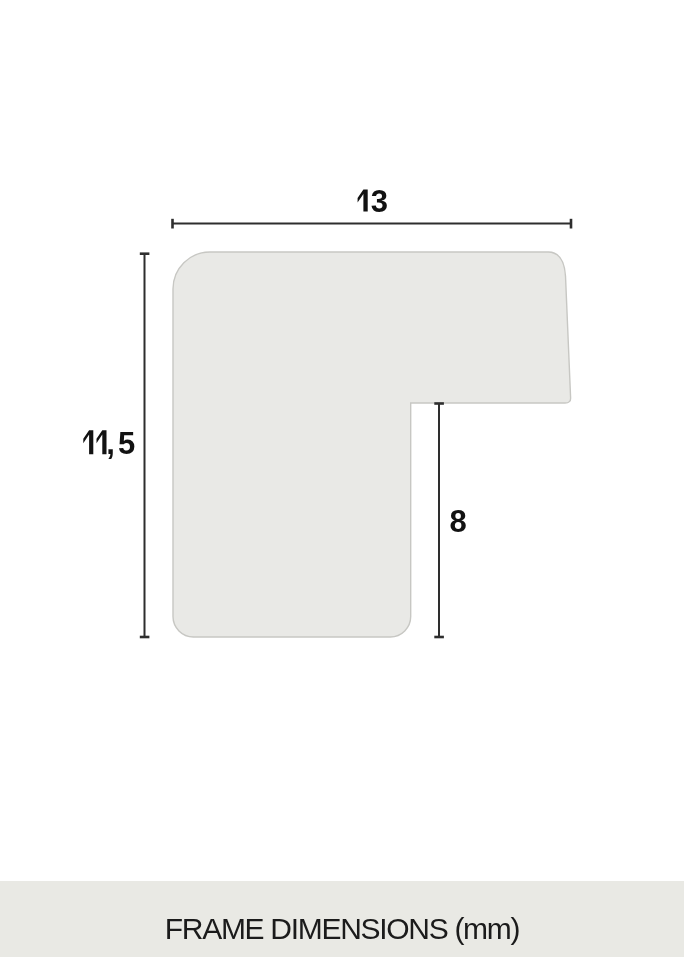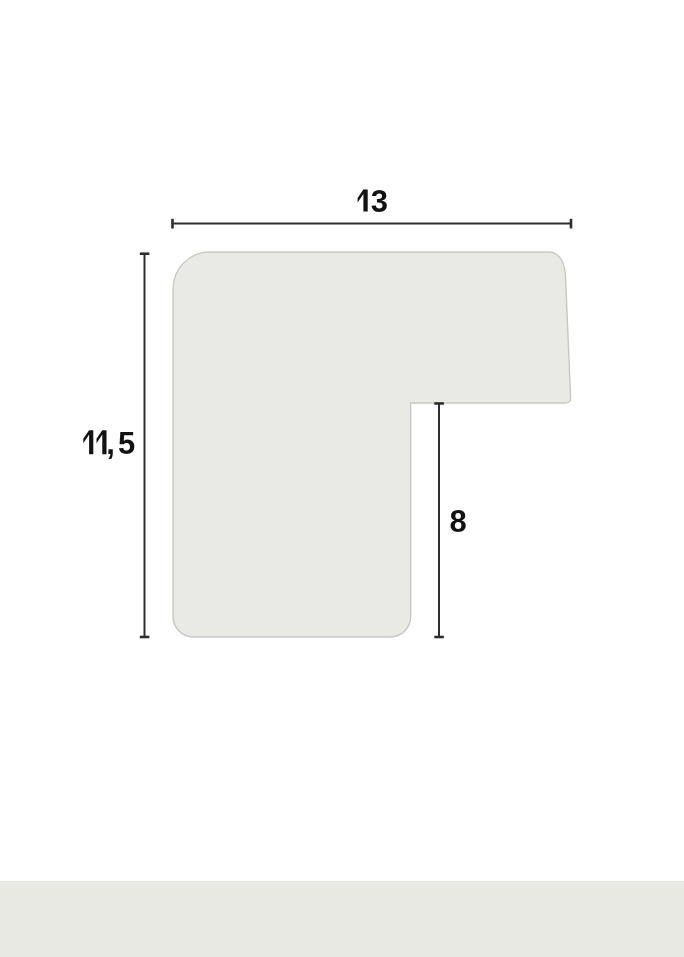--- a/index.html
+++ b/index.html
@@ -49,13 +49,14 @@
       <line x1="439" y1="403.5" x2="439" y2="637"></line>
       <line x1="434.3" y1="403.5" x2="443.9" y2="403.5" stroke-width="2.6"></line>
       <line x1="434.3" y1="637" x2="443.9" y2="637" stroke-width="2.6"></line>
     </g>
 
     <text x="458.2" y="532.2" text-anchor="middle" font-size="31" font-weight="bold" fill="#121212">8</text>
   </svg>
 
   <div class="band"></div>
 
+  <div class="band-text">FRAME DIMENSIONS (mm)</div>
 </div>
 
 </body></html>

